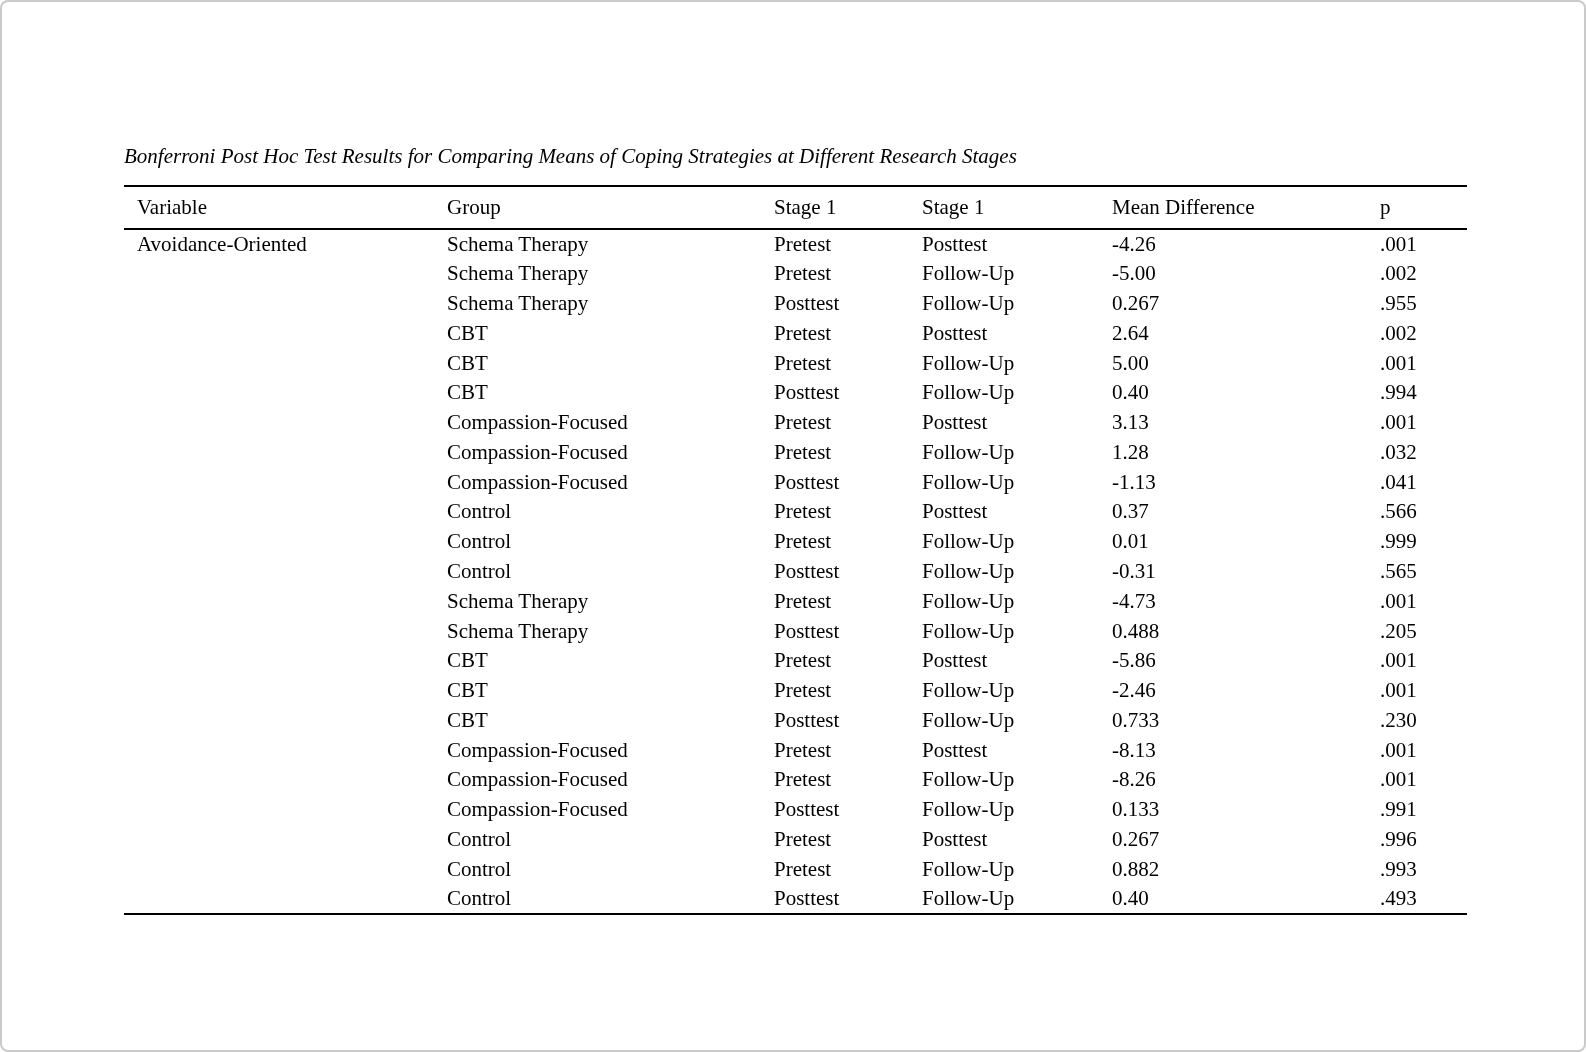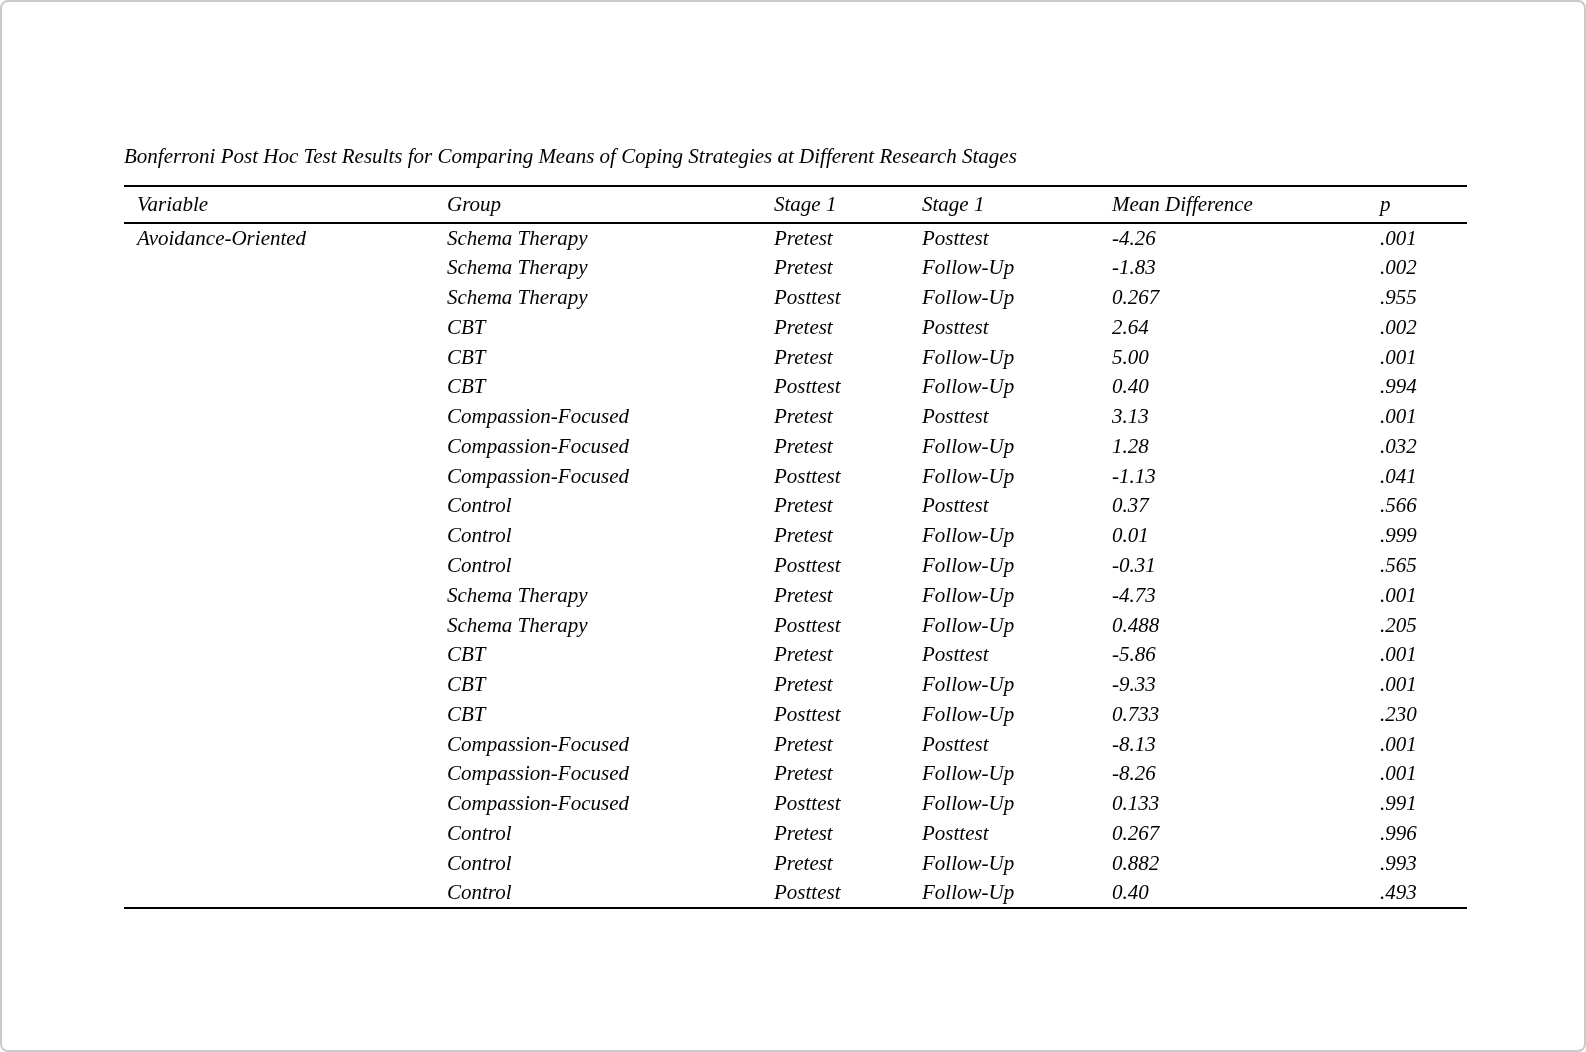--- a/index.html
+++ b/index.html
@@ -48,27 +48,25 @@
   table.apa th, table.apa td {
     font-size: 21px;
     font-weight: normal;
     text-align: left;
     vertical-align: middle;
     padding: 0 0 0 13px;
     white-space: nowrap;
     overflow: visible;
   }
   table.apa thead tr {
-    height: 37px;
+    height: 43px;
     border-bottom: 2px solid #000000;
-    font-style: italic;
   }
   table.apa tbody tr {
     height: 29.79px;
-    font-style: italic;
   }
 </style>
 </head>
 <body>
 
 <div class="page">
 
   <div class="caption">Bonferroni Post Hoc Test Results for Comparing Means of Coping Strategies at Different Research Stages</div>
 
   <table class="apa">
@@ -97,21 +95,21 @@
           <td>Pretest</td>
           <td>Posttest</td>
           <td>-4.26</td>
           <td>.001</td>
         </tr>
         <tr>
           <td></td>
           <td>Schema Therapy</td>
           <td>Pretest</td>
           <td>Follow-Up</td>
-          <td>-1.83</td>
+          <td>-5.00</td>
           <td>.002</td>
         </tr>
         <tr>
           <td></td>
           <td>Schema Therapy</td>
           <td>Posttest</td>
           <td>Follow-Up</td>
           <td>0.267</td>
           <td>.955</td>
         </tr>
@@ -209,21 +207,21 @@
           <td>Pretest</td>
           <td>Posttest</td>
           <td>-5.86</td>
           <td>.001</td>
         </tr>
         <tr>
           <td></td>
           <td>CBT</td>
           <td>Pretest</td>
           <td>Follow-Up</td>
-          <td>-9.33</td>
+          <td>-2.46</td>
           <td>.001</td>
         </tr>
         <tr>
           <td></td>
           <td>CBT</td>
           <td>Posttest</td>
           <td>Follow-Up</td>
           <td>0.733</td>
           <td>.230</td>
         </tr>

